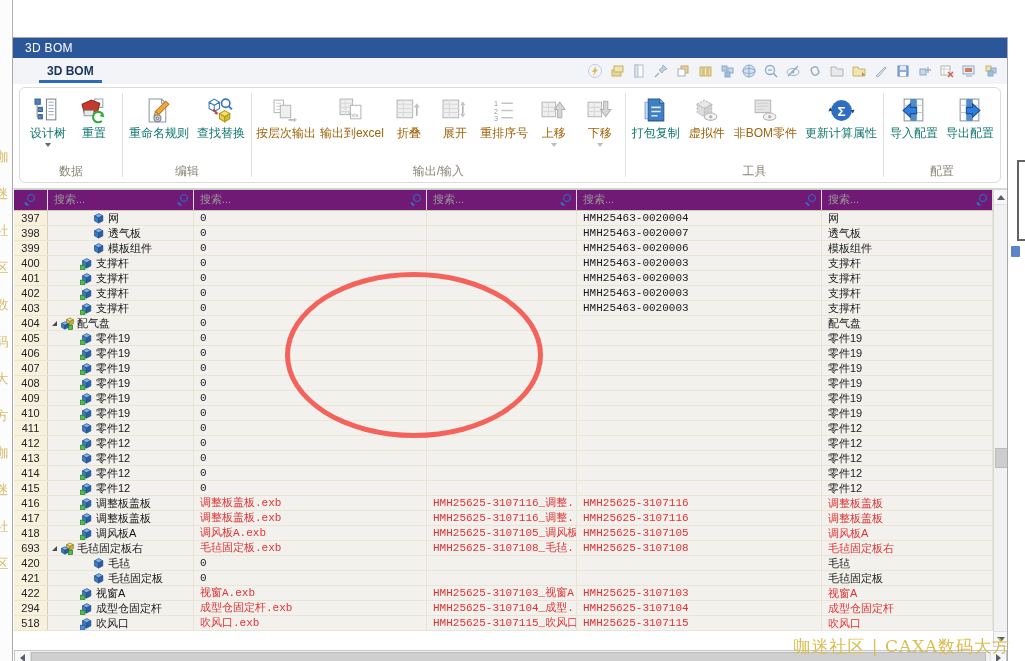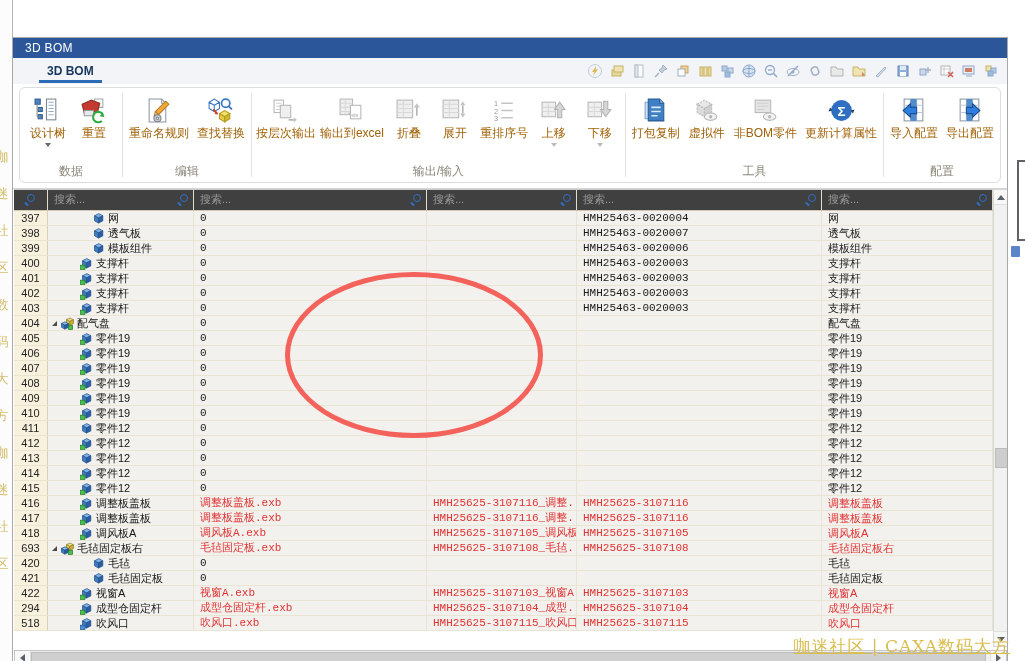--- a/index.html
+++ b/index.html
@@ -21,34 +21,34 @@
   .qi{width:16px;height:16px;display:inline-block;opacity:.85;}
   .qi svg{display:block;}
 
   
   .ribbon{position:absolute;left:0;top:46px;right:0;height:105px;background:#fff;border-bottom:1px solid #d5d5d5;box-sizing:border-box;}
   .ribbon-box{position:absolute;left:6px;top:3px;right:6px;height:94px;border:1px solid #dcdcdc;border-radius:6px;display:flex;overflow:hidden;}
   .rgroup{display:flex;flex-direction:column;box-sizing:border-box;padding-top:3px;}
   .rbtns{flex:1;display:flex;justify-content:center;align-items:flex-start;padding:2px 2px 0;}
   .rbtn{display:flex;flex-direction:column;align-items:center;padding:1px 4px 0;min-width:38px;}
   .ricon{height:32px;display:flex;align-items:center;}
-  .rlabel{font-size:12px;color:#a16207;white-space:nowrap;line-height:14px;}
+  .rlabel{font-size:12px;color:#0f766e;white-space:nowrap;line-height:14px;}
   .rbtn.dis .rlabel{color:#a16207;}
   .chev{width:0;height:0;border-left:3.5px solid transparent;border-right:3.5px solid transparent;border-top:4px solid #666;margin-top:3px;}
   .rbtn.dis .chev{border-top-color:#bcbcbc;}
   .rgroup-label{height:19px;line-height:17px;text-align:center;font-size:12px;color:#8a8578;}
   .rsep{width:1px;background:#e4e1da;margin:5px 0;}
 
   
   .grid{position:absolute;left:1px;top:151px;width:979px;border-top:1px solid #c9c9c9;box-sizing:content-box;}
   .ghead{display:flex;height:18px;background:#f8f2df;border-bottom:1px solid #c9c0ab;}
   .hc{box-sizing:border-box;border-right:1px solid #d8d0bc;font-size:12px;color:#222;line-height:17px;padding-left:6px;white-space:nowrap;overflow:hidden;position:relative;}
   .hc.numc{padding:0;}
   .corner-tri{position:absolute;right:2px;bottom:2px;width:0;height:0;border-left:7px solid transparent;border-bottom:7px solid #cdc8b8;}
-  .gsearch{display:flex;height:20px;background:#404040;border-bottom:1px solid #cfc7b4;}
+  .gsearch{display:flex;height:20px;background:#701a75;border-bottom:1px solid #cfc7b4;}
   .sc{box-sizing:border-box;border-right:1px solid #e2dccb;position:relative;font-size:11px;color:#9a9a9a;line-height:19px;padding-left:6px;white-space:nowrap;overflow:hidden;}
   .mag{position:absolute;right:4px;top:4px;width:12px;height:12px;}
   .mag::before{content:"";position:absolute;right:1px;top:0;width:6px;height:6px;border:1.8px solid #2e6fc4;border-radius:50%;}
   .mag::after{content:"";position:absolute;left:0;bottom:1px;width:5px;height:2px;background:#2e6fc4;border-radius:1px;transform:rotate(45deg);}
   .sc.numc .mag{right:auto;left:10px;}
 
   .trow{display:flex;height:15px;line-height:14px;background:#f2f1ed;border-bottom:1px solid #eae4d2;box-sizing:border-box;}
   .c{box-sizing:border-box;border-right:1px solid #e9e3d1;overflow:hidden;white-space:nowrap;}
   .c.num{width:34px;background:#f7f1de;border-right:1px solid #d8d0bc;text-align:center;font-size:11px;color:#222;}
   .c.name{width:146px;display:flex;align-items:center;font-size:11px;color:#151515;}
@@ -81,21 +81,21 @@
   .vthumb{position:absolute;left:1px;top:258px;width:11px;height:18px;background:#cdcdcd;border:1px solid #bcbcbc;}
   .hscroll{position:absolute;left:1px;top:612px;width:993px;height:16px;background:#f0f0f0;border:1px solid #c6c6c6;box-sizing:border-box;}
   .hbtn{position:absolute;top:0;width:15px;height:14px;background:#f7f7f7;display:flex;align-items:center;justify-content:center;}
   .hbtn.left{left:0;border-right:1px solid #e0e0e0;}
   .hbtn.right{right:0;border-left:1px solid #e0e0e0;}
   .hthumb{position:absolute;left:16px;right:20px;top:1px;height:12px;background:#cfcfcf;border:1px solid #bcbcbc;}
 
   
   .frag-box{position:absolute;left:1017px;top:160px;width:8px;height:77px;border:2px solid #5f6368;border-right:none;background:#fff;}
   .frag-mark{position:absolute;left:1011px;top:246px;width:9px;height:11px;background:#3f6fc0;opacity:.85;border-radius:1px;}
-  .watermark{position:absolute;right:15px;top:635px;font-size:17px;color:#d9bd4e;font-family:"DejaVu Serif",serif;letter-spacing:1px;white-space:nowrap;text-decoration:underline;}
+  .watermark{position:absolute;right:15px;top:635px;font-size:17px;color:#d9bd4e;font-family:"DejaVu Serif",serif;letter-spacing:1px;white-space:nowrap;}
   .ellipse{position:absolute;left:285px;top:272px;width:248px;height:156px;border:5px solid #f4564f;border-radius:50%;pointer-events:none;opacity:.92;}
 </style>
 </head>
 <body>
 
 <div class="screen">
 
   <div class="left-strip">
     <div class="lw">
       <span>咖</span>

